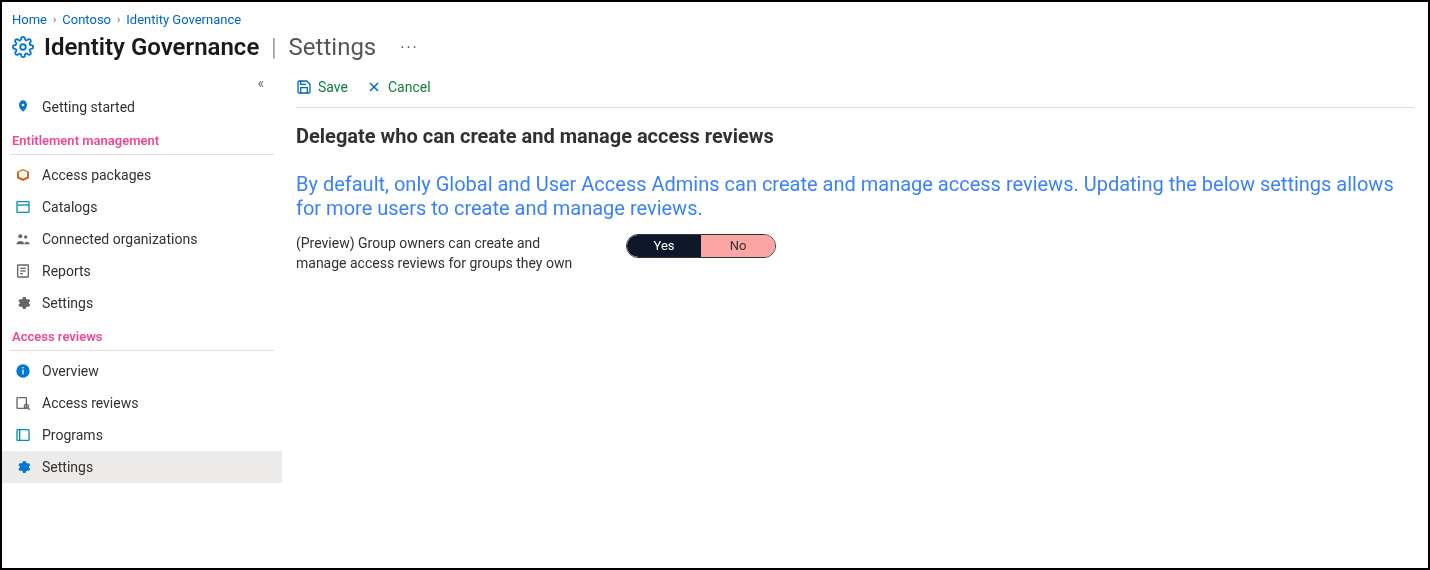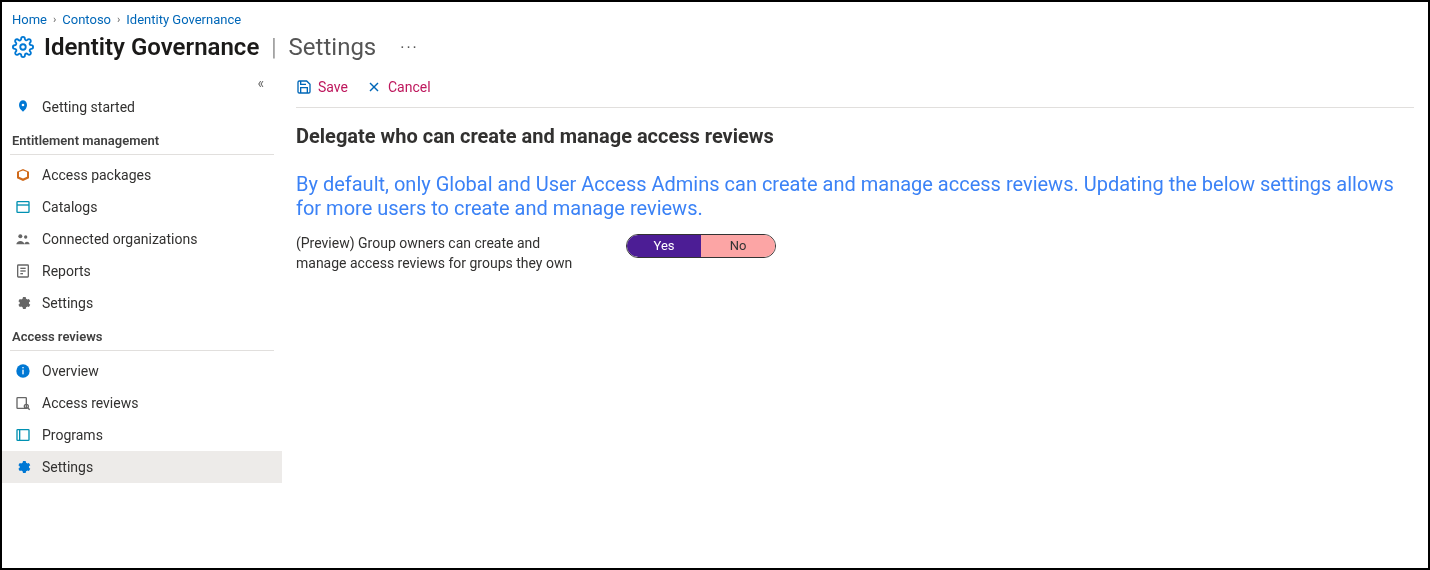--- a/index.html
+++ b/index.html
@@ -66,41 +66,41 @@
   .nav-item.selected { background: #edebe9; }
   .nav-icon {
     width: 18px; height: 18px;
     display: inline-flex; align-items: center; justify-content: center;
     flex-shrink: 0;
   }
   .nav-section {
     padding: 10px 10px 6px 10px;
     font-size: 13px;
     font-weight: 600;
-    color: #404040;
+    color: #ec4899;
   }
   .nav-divider {
     border: none; border-top: 1px solid #e1dfdd;
     margin: 0 8px 4px 8px;
   }
   .main {
     flex: 1;
     padding: 0 14px;
   }
   .toolbar {
     display: flex;
     align-items: center;
     gap: 18px;
     padding: 8px 0 12px 0;
     border-bottom: 1px solid #e1dfdd;
     margin-bottom: 16px;
   }
   .tb-btn {
     display: flex; align-items: center; gap: 6px;
-    color: #be185d; font-size: 14px; cursor: pointer;
+    color: #15803d; font-size: 14px; cursor: pointer;
   }
   .tb-btn .tb-icon { color: #0067b8; width:16px; height:16px; display:inline-flex; align-items:center; justify-content:center;}
   .section-title { font-size: 20px; color: #323130; margin-bottom: 24px; }
   .section-desc { font-size: 20px; color: #3b82f6; margin-bottom: 14px; }
   .setting-row { display: flex; align-items: flex-start; gap: 40px; }
   .setting-label { width: 290px; font-size: 14px; color: #323130; line-height: 1.4; }
   .toggle {
     display: flex; align-items: center;
     border: 1px solid #333;
     border-radius: 999px;
@@ -110,21 +110,21 @@
     cursor: pointer;
     user-select: none;
   }
   .toggle .opt {
     flex: 1;
     text-align: center;
     font-size: 13px;
     line-height: 22px;
   }
   .toggle .opt.active {
-    background: #4c1d95;
+    background: #0f172a;
     color: #fff;
     border-radius: 999px 0 0 999px;
   }
   .toggle .opt:not(.active) {
     background: #fca5a5;
     color: #333;
   }
   
   .c-blue { color: #0078d4; }
   .c-orange { color: #d06a1a; }

